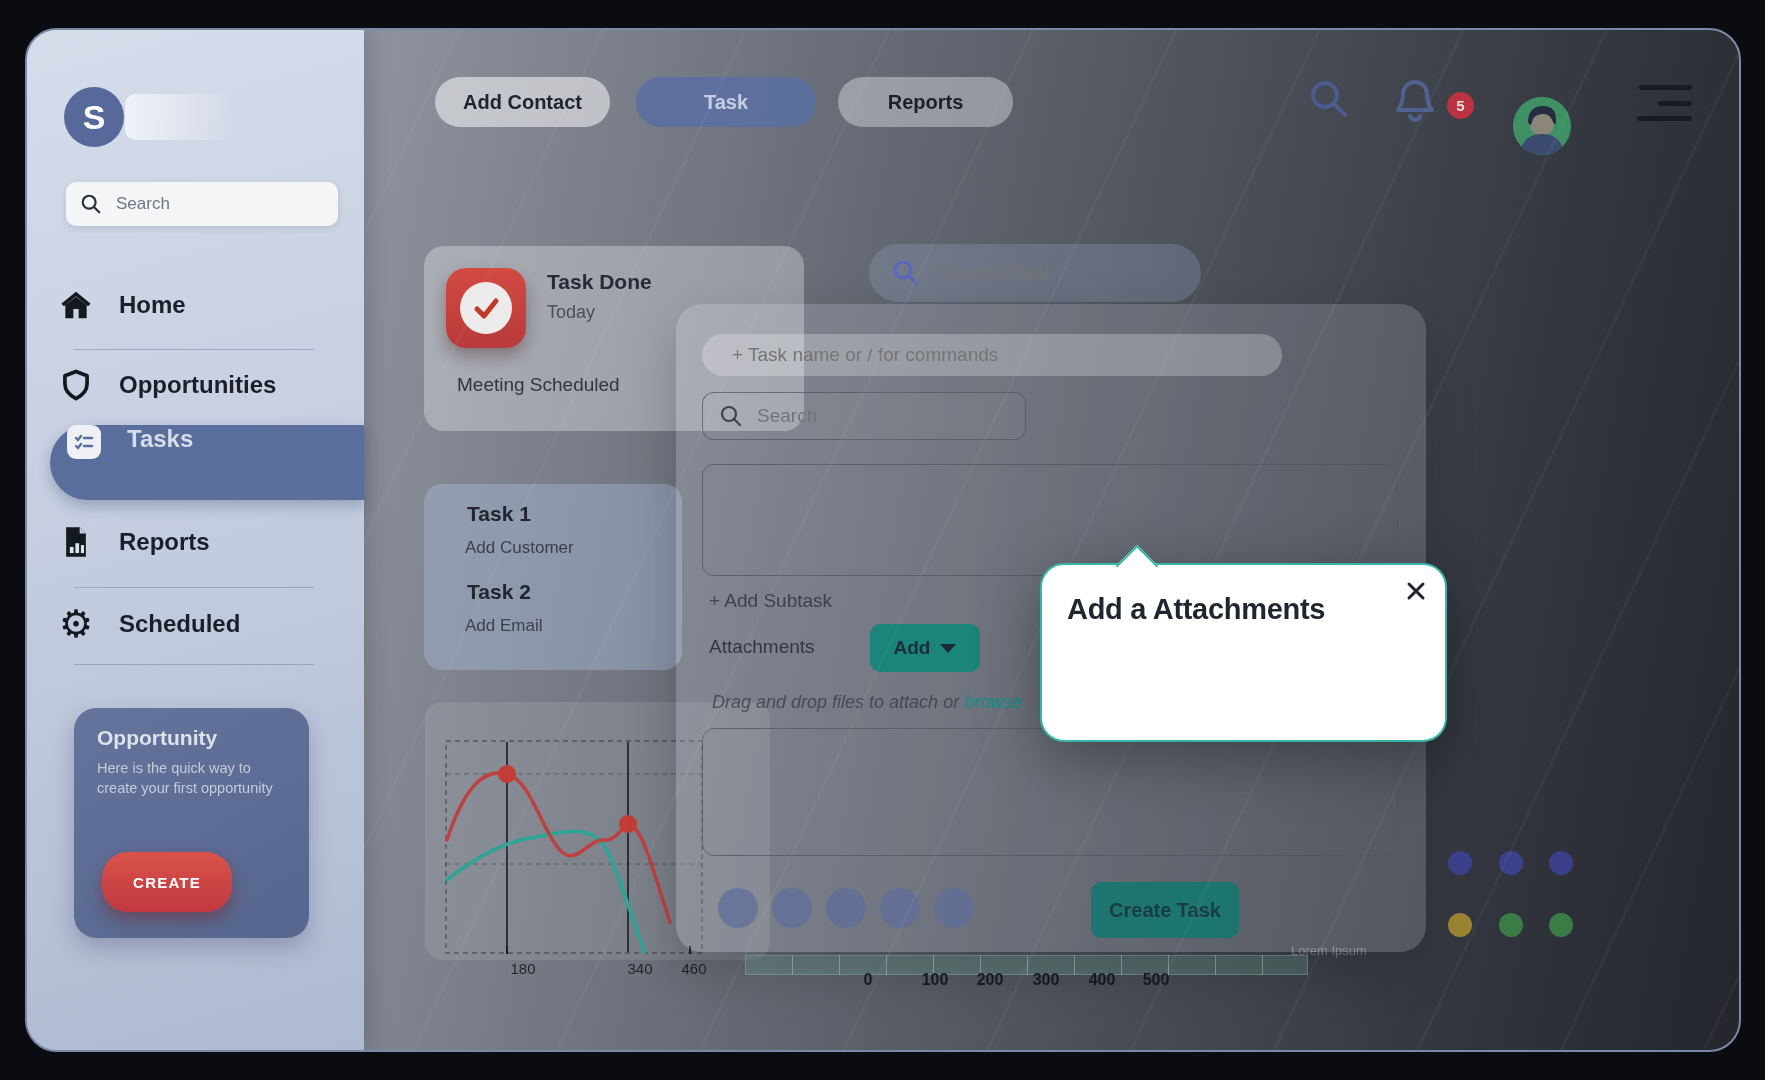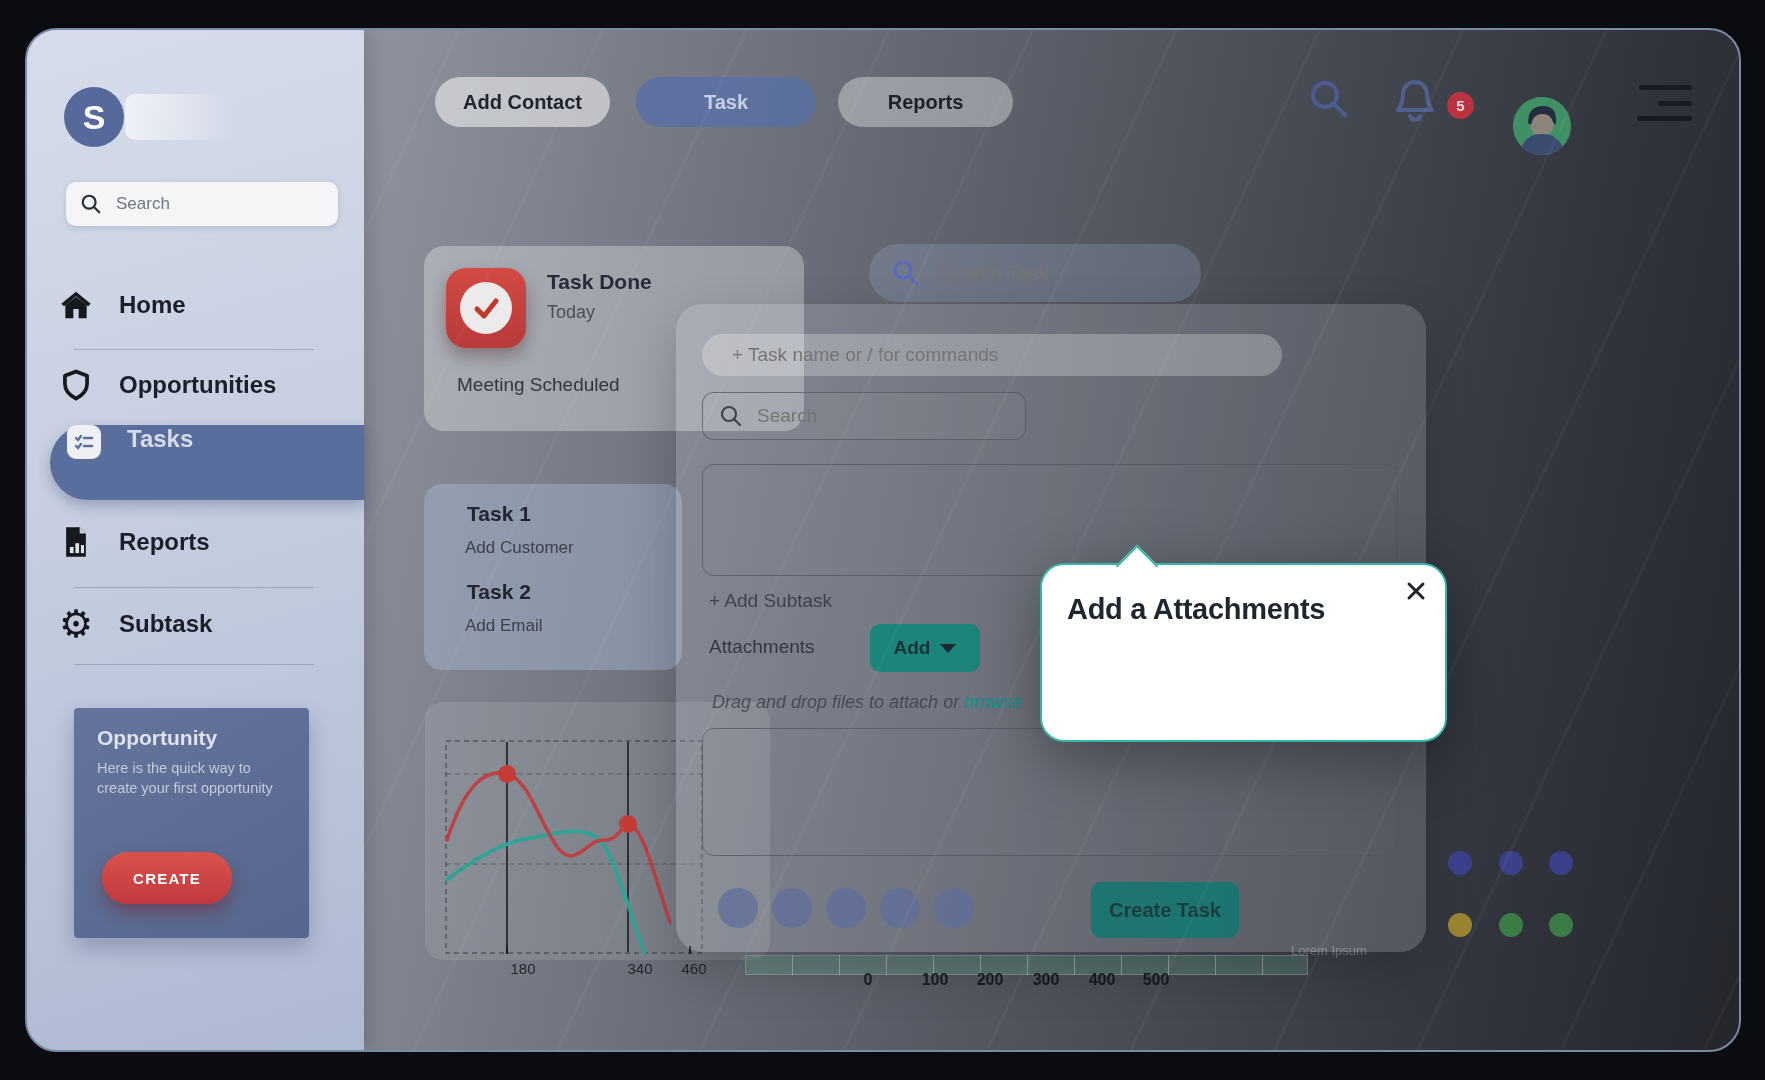--- a/index.html
+++ b/index.html
@@ -26,25 +26,25 @@
   .side-search input::placeholder{color:#70757f;}
   .nav-item{left:32px;width:300px;height:62px;display:flex;align-items:center;gap:26px;color:#1a1f29;
     font-size:24px;font-weight:bold;}
   .nav-item .ico{width:34px;display:flex;justify-content:center;}
   .nav-active{left:23px;top:395px;width:314px;height:75px;background:#5a6e9d;border-radius:40px 0 0 40px;
     box-shadow:0 6px 14px rgba(40,55,95,0.30);}
   .nav-active-inner{left:40px;top:395px;width:290px;height:75px;display:flex;gap:26px;
     color:#d7dce8;font-size:24px;font-weight:bold;}
   .check-sq{width:34px;height:34px;border-radius:9px;background:#eef0f5;display:flex;align-items:center;justify-content:center;}
   .divider{left:47px;width:240px;height:1px;background:rgba(90,100,125,0.35);}
-  .promo{left:47px;top:678px;width:235px;height:230px;border-radius:4px;
+  .promo{left:47px;top:678px;width:235px;height:230px;border-radius:22px;
     background:linear-gradient(150deg,#64749c,#56668e);box-shadow:0 10px 22px rgba(30,40,70,0.25);}
   .promo h3{margin:18px 0 0 23px;font-size:21px;color:#dde2ec;font-weight:bold;}
   .promo p{margin:8px 23px 0 23px;font-size:14.5px;line-height:1.4;color:#c3cbda;}
-  .create-btn{left:75px;top:822px;width:130px;height:52px;border-radius:26px;border:none;cursor:pointer;
+  .create-btn{left:75px;top:822px;width:130px;height:60px;border-radius:26px;border:none;cursor:pointer;
     background:linear-gradient(180deg,#d9534b,#c1393f);color:#fff;font-weight:bold;font-size:15px;
     letter-spacing:1.2px;box-shadow:0 8px 16px rgba(120,30,35,0.45);font-family:inherit;}
   
   .tab{height:50px;border-radius:25px;display:flex;align-items:center;justify-content:center;
     font-size:20px;font-weight:bold;cursor:pointer;}
   .icon-btn{background:none;border:none;cursor:pointer;padding:0;}
   .badge{left:1420px;top:62px;width:27px;height:27px;border-radius:50%;background:#bb3340;color:#e9dadb;
     font-size:15px;font-weight:bold;display:flex;align-items:center;justify-content:center;z-index:6;}
   .avatar{left:1486px;top:67px;width:58px;height:58px;border-radius:50%;overflow:hidden;background:#3f9165;}
   .burger span{position:absolute;height:5px;border-radius:3px;background:#171b22;}
@@ -285,21 +285,21 @@
           <rect x="10.5" y="14" width="3" height="8" fill="#dfe3ec"></rect>
           <rect x="15" y="15.5" width="2.5" height="6.5" fill="#dfe3ec"></rect>
         </svg>
       </span>
       <span>Reports</span>
     </div>
     <div class="abs divider" style="top:557px;"></div>
 
     <div class="abs nav-item" style="top:563px;">
       <span class="ico" style="font-family:'DejaVu Sans',sans-serif;font-size:38px;line-height:34px;color:#14181f;">⚙</span>
-      <span>Subtask</span>
+      <span>Scheduled</span>
     </div>
     <div class="abs divider" style="top:634px;"></div>
 
     <div class="abs promo">
       <h3>Opportunity</h3>
       <p>Here is the quick way to create your first opportunity</p>
     </div>
     <button class="abs create-btn">CREATE</button>
   </div>
 

